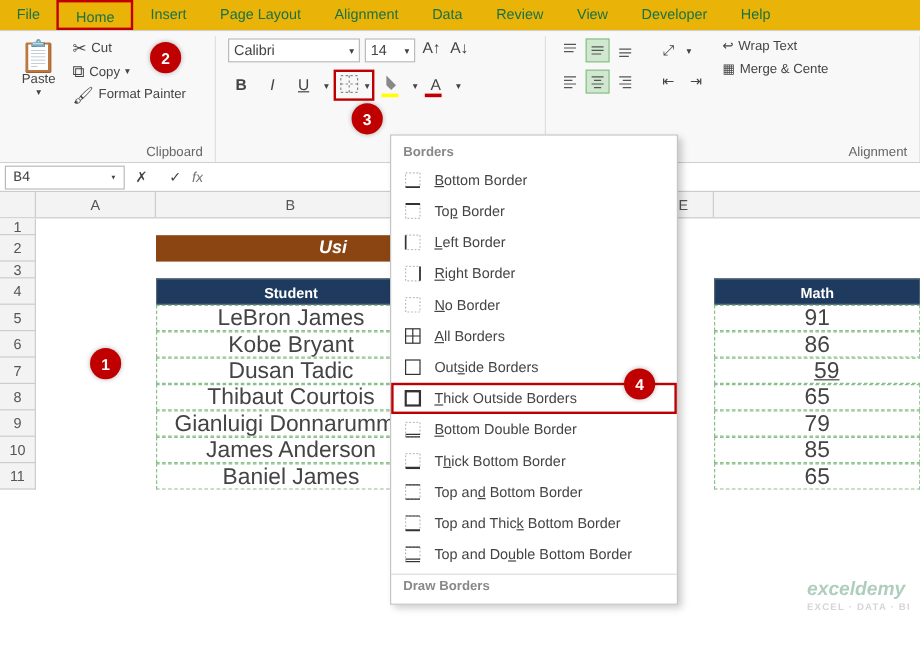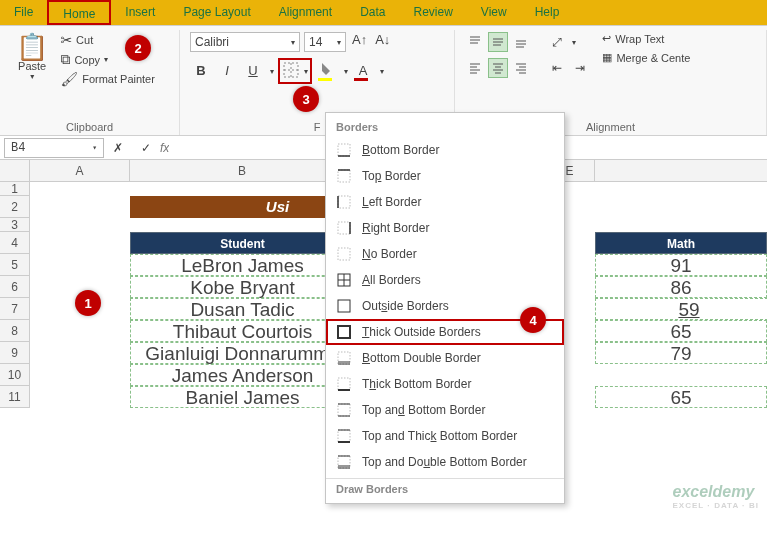--- a/index.html
+++ b/index.html
@@ -37,21 +37,21 @@
     padding: 4px 0 0 0;
   }
   .ribbon-group {
     border-right: 1px solid #e0e0e0;
     padding: 2px 10px 0 10px;
     display: flex;
     flex-direction: column;
     height: 100%;
   }
   .ribbon-group-label {
-    text-align: center;
+    text-align: right;
     color: #666;
     font-size: 11px;
     margin-top: auto;
     padding: 3px 0 2px 0;
   }
   .clipboard-content { display: flex; }
   .paste-btn {
     display: flex;
     flex-direction: column;
     align-items: center;
@@ -142,20 +142,21 @@
 
 <div class="ribbon-tabs">
   <div class="tab">File</div>
   <div class="tab active">Home</div>
   <div class="tab">Insert</div>
   <div class="tab">Page Layout</div>
   <div class="tab">Alignment</div>
   <div class="tab">Data</div>
   <div class="tab">Review</div>
   <div class="tab">View</div>
+  <div class="tab">Developer</div>
   <div class="tab">Help</div>
 </div>
 
 <div class="ribbon-body">
 
   <div class="ribbon-group" style="width:180px;">
     <div class="clipboard-content">
       <div class="paste-btn">
         <span class="clip-icon">📋</span>
         <span class="paste-label">Paste</span>
@@ -373,20 +374,21 @@
       <div class="cell-row">
           <div class="cell" style="width:100px;"></div>
           <div class="cell tbl-cell" style="width:225px;">Gianluigi Donnarumma</div>
           <div class="cell" style="width:240px;"></div>
           <div class="cell tbl-cell" style="width:172px;">79</div>
         </div>
       <div class="cell-row">
           <div class="cell" style="width:100px;"></div>
           <div class="cell tbl-cell" style="width:225px;">James Anderson</div>
           <div class="cell" style="width:240px;"></div>
+          <div class="cell tbl-cell" style="width:172px;">85</div>
         </div>
       <div class="cell-row">
           <div class="cell" style="width:100px;"></div>
           <div class="cell tbl-cell" style="width:225px;">Baniel James</div>
           <div class="cell" style="width:240px;"></div>
           <div class="cell tbl-cell" style="width:172px;">65</div>
         </div>
     </div>
   </div>
 </div>

